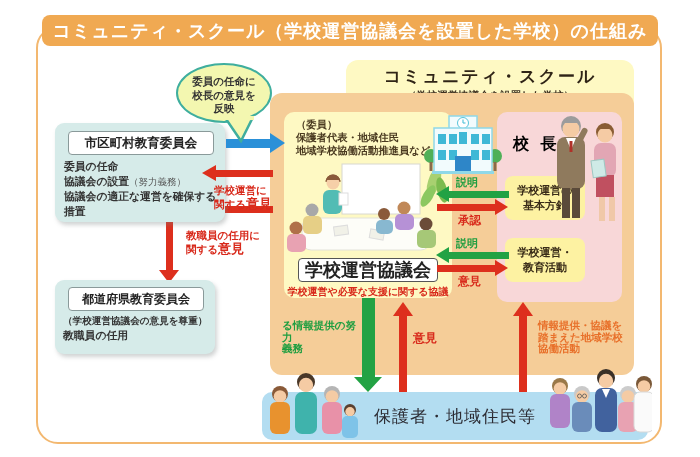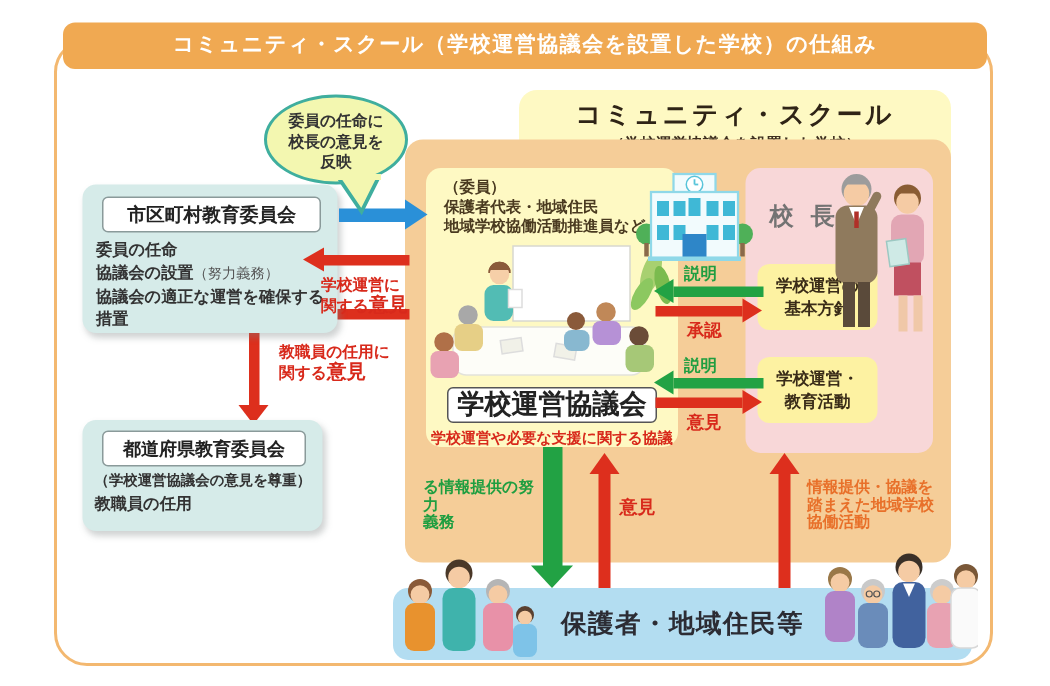--- a/index.html
+++ b/index.html
@@ -4,21 +4,21 @@
 <style>
   html,body{margin:0;padding:0}
   body{width:700px;height:457px;position:relative;background:#fff;
        font-family:"DejaVu Sans","Liberation Sans",sans-serif;overflow:hidden}
   .abs{position:absolute}
   .bar{position:absolute}
   .hd{position:absolute;width:0;height:0}
   
   .frame{left:36px;top:26px;width:622px;height:414px;border:2px solid #f3b870;border-radius:22px;z-index:0}
   .titlebar{left:42px;top:15px;width:616px;height:31px;background:#f0a952;border-radius:8px;
-            color:#fff;font-weight:bold;font-size:14px;line-height:31px;text-align:center;letter-spacing:1px;z-index:6}
+            color:#fff;font-weight:bold;font-size:18px;line-height:31px;text-align:center;letter-spacing:1px;z-index:6}
   
   .board{background:#d6ebe9;border-radius:9px;box-shadow:2px 3px 4px rgba(120,130,130,.35);z-index:3}
   .board-hd{position:absolute;background:#fff;border:1.5px solid #8a9a9a;border-radius:4px;
             font-weight:bold;color:#222;text-align:center}
   .board-items{position:absolute;color:#333;font-weight:bold}
   .board-items .note{font-weight:normal;font-size:9.5px;color:#555}
   
   .bubble{left:176px;top:63px;width:96px;height:60px;background:#f3f7b0;border:2.5px solid #3fae9e;
           border-radius:50%;z-index:5;text-align:center;font-size:10.5px;font-weight:bold;color:#333;
           line-height:13.5px;padding-top:10px;box-sizing:border-box}
@@ -36,21 +36,21 @@
   .council-note{position:absolute;left:0;top:173px;width:168px;text-align:center;font-size:10px;font-weight:bold;color:#d8291b}
   .small-dark{font-size:10.3px;font-weight:bold;color:#4a3a20}
   
   .red-label{color:#d8291b;font-weight:bold;font-size:10.5px;line-height:14px;z-index:5}
   .green-label{color:#1f9e40;font-weight:bold;font-size:11px;z-index:5}
   .em{font-size:13px}
   .collab-label{color:#e8702a;font-weight:bold;font-size:10.5px;line-height:11.5px;z-index:5}
   .info-label{color:#1f9e40;font-weight:bold;font-size:10.5px;line-height:11.5px;z-index:5}
   
   .residents{left:262px;top:392px;width:386px;height:48px;background:#b3ddf1;border-radius:10px;z-index:3;
-             text-align:center;font-size:17px;font-weight:bold;color:#2c2c34;line-height:48px;letter-spacing:1px}
+             text-align:center;font-size:17px;font-weight:normal;color:#2c2c34;line-height:48px;letter-spacing:1px}
   .z2{z-index:2}.z4{z-index:4}.z5{z-index:5}
 </style>
 </head>
 <body>
 
 <div class="abs frame"></div>
 <div class="abs titlebar">コミュニティ・スクール（学校運営協議会を設置した学校）の仕組み</div>
 
 <div class="abs cs-tab">
   <div class="cs-title">コミュニティ・スクール</div>
@@ -107,21 +107,21 @@
   <rect x="14" y="42" width="8" height="10" fill="#3fb8d6"></rect>
     <rect x="25" y="42" width="8" height="10" fill="#3fb8d6"></rect>
   <rect x="47" y="42" width="8" height="10" fill="#3fb8d6"></rect>
     <rect x="58" y="42" width="8" height="10" fill="#3fb8d6"></rect>
   <rect x="35" y="24" width="8" height="12" fill="#3fb8d6"></rect>
   <rect x="31" y="48" width="16" height="16" fill="#2e86c8"></rect>
   <rect x="8" y="63" width="62" height="3" fill="#8fd8e8"></rect>
 </svg>
 
 <div class="abs principal-box">
-  <div class="abs" style="left:16px;top:22px;font-size:16px;font-weight:bold;color:#737373;letter-spacing:3px">校 長</div>
+  <div class="abs" style="left:16px;top:22px;font-size:16px;font-weight:bold;color:#000000;letter-spacing:3px">校 長</div>
   <div class="inner-yellow" style="left:8px;top:64px;width:80px;height:44px">
     <div>学校運営の</div>
     <div>基本方針</div>
   </div>
   <div class="inner-yellow" style="left:8px;top:126px;width:80px;height:44px">
     <div>学校運営・</div>
     <div>教育活動</div>
   </div>
   <svg class="abs" style="left:52px;top:2px" width="72" height="122" viewBox="0 0 72 122">
     <circle cx="22" cy="12" r="10" fill="#9c9c9c"></circle>

